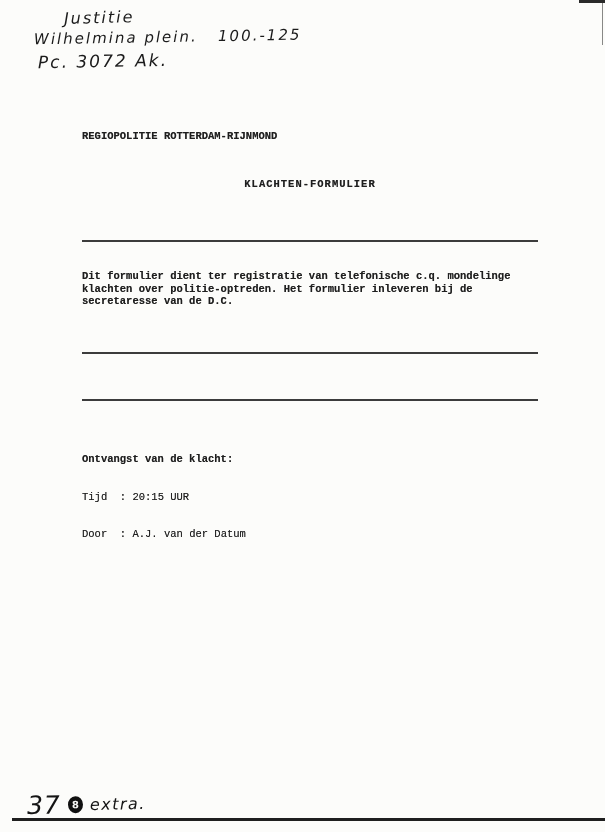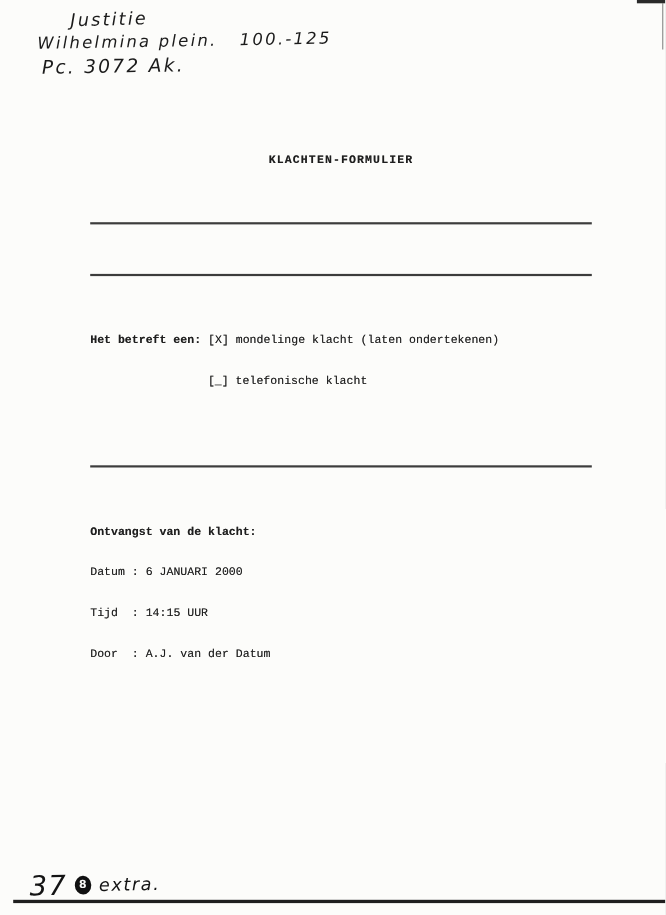--- a/index.html
+++ b/index.html
@@ -83,35 +83,34 @@
 
   <div class="corner-bar"></div>
   <div class="corner-edge"></div>
 
   <div class="hw hw-1">Justitie</div>
   <div class="hw hw-2">Wilhelmina plein.   100.-125</div>
   <div class="hw hw-3">Pc. 3072 Ak.</div>
 
   <div class="content">
 
+    <div class="org">REGIOPOLITIE ROTTERDAM-RIJNMOND</div>
     <div class="form-title">KLACHTEN-FORMULIER</div>
 
     <hr class="hr hr1">
+    <div class="intro">Dit formulier dient ter registratie van telefonische c.q. mondelinge
+klachten over politie-optreden. Het formulier inleveren bij de
+secretaresse van de D.C.</div>
 
     <hr class="hr hr2">
-    <div class="betreft">
-      <div class="row"><span class="b">Het betreft een: </span><span>[X] mondelinge klacht (laten ondertekenen)</span></div>
-      <div class="row betreft-line2"><span>[_] telefonische klacht</span></div>
-    </div>
 
     <hr class="hr hr3">
     <div class="ontvangst">
       <div class="b">Ontvangst van de klacht:</div>
-      <div class="row"><span>Datum : </span><span>6 JANUARI 2000</span></div>
-      <div class="row"><span>Tijd  : </span><span>14:15 UUR</span></div>
+      <div class="row"><span>Tijd  : </span><span>20:15 UUR</span></div>
       <div class="row"><span>Door  : </span><span>A.J. van der Datum</span></div>
     </div>
 
     
     
 
     
     
     
 

